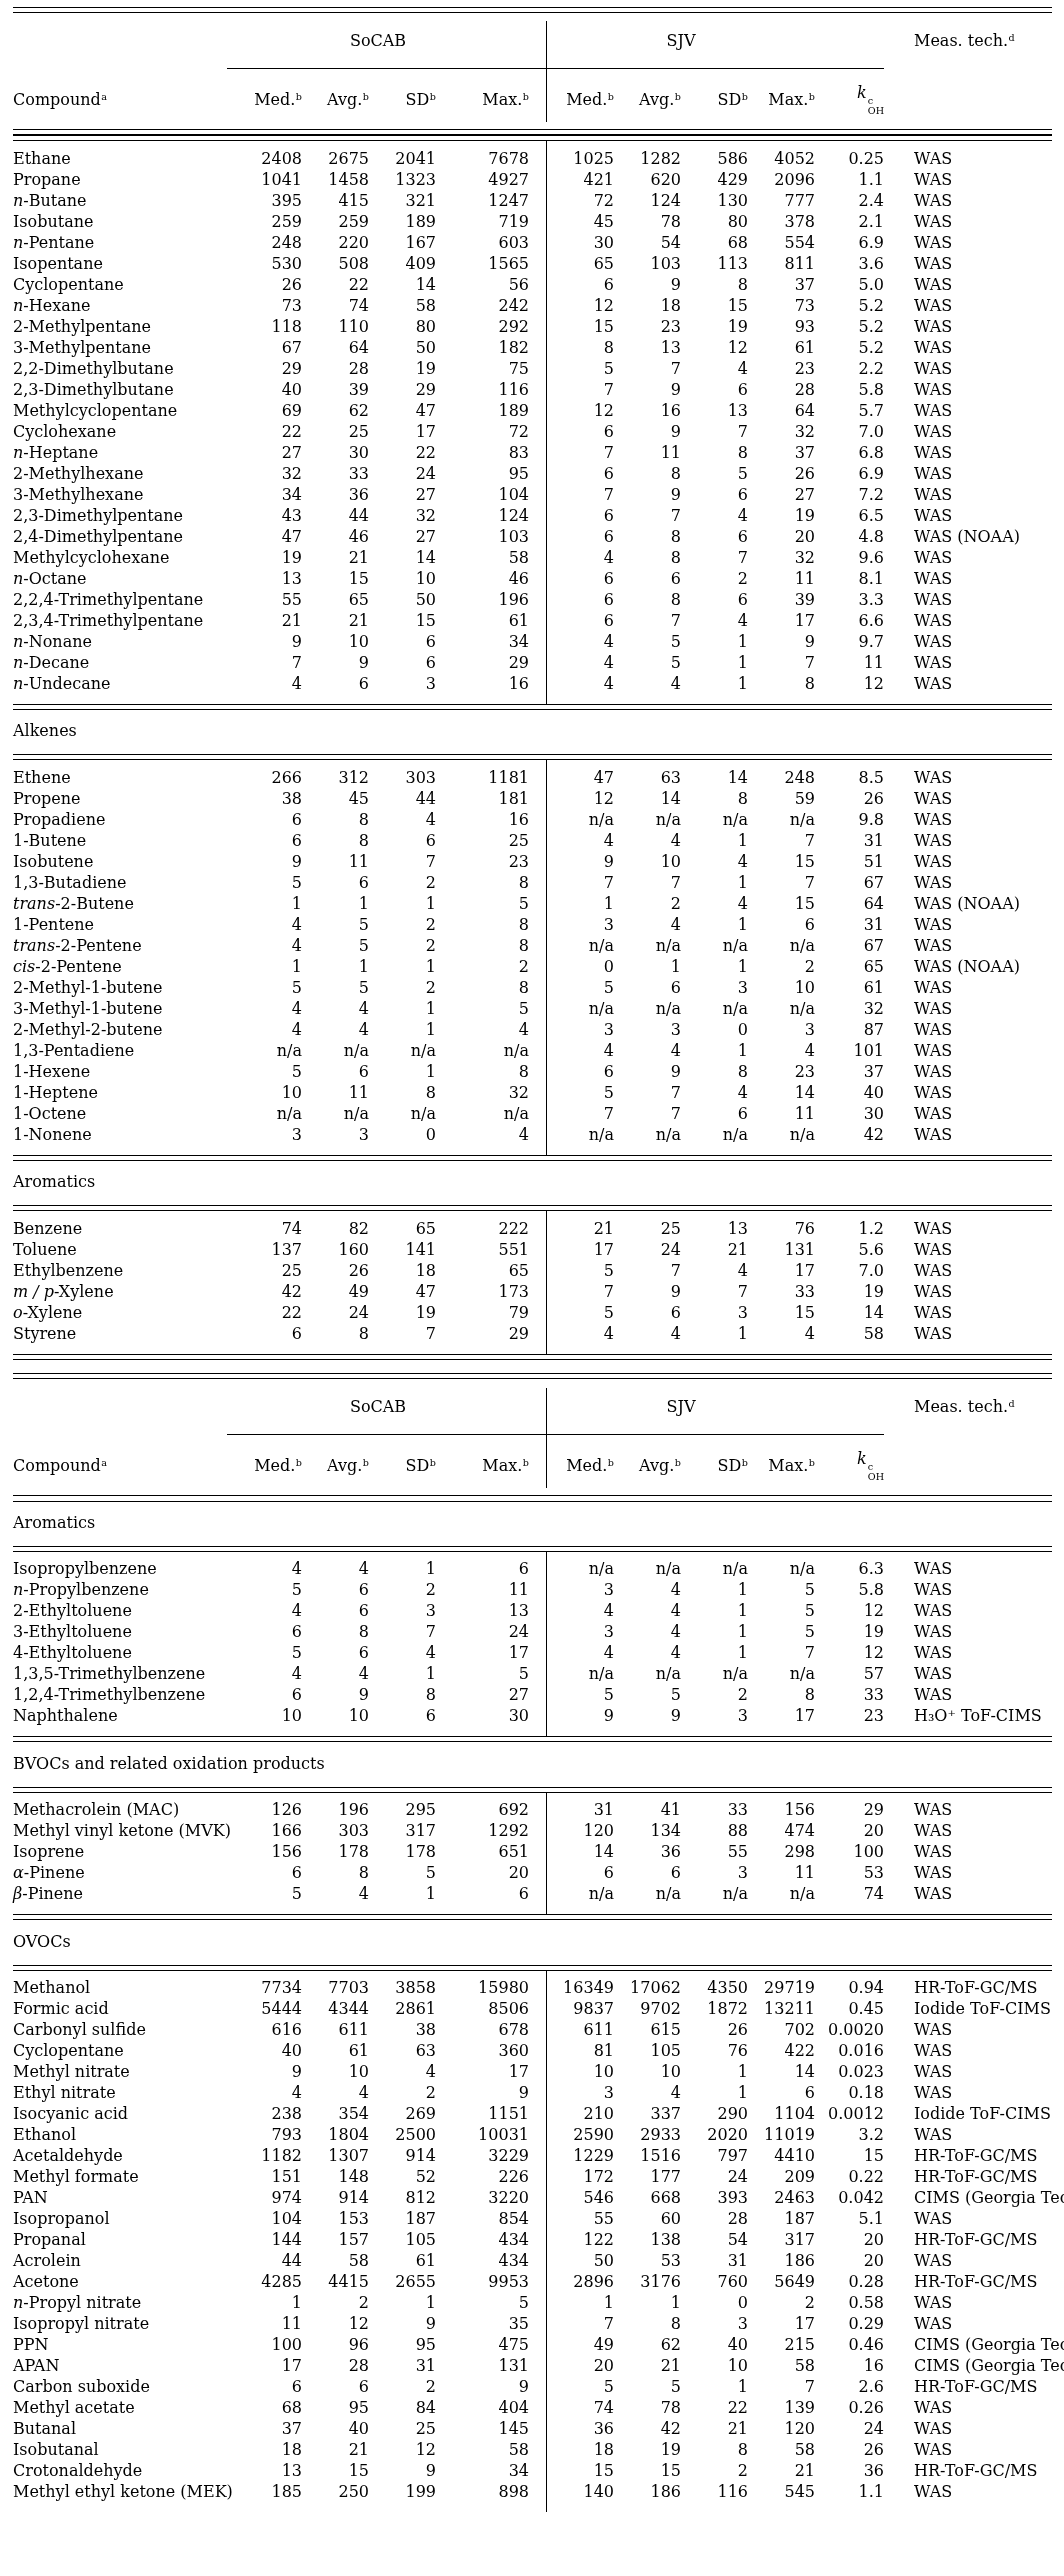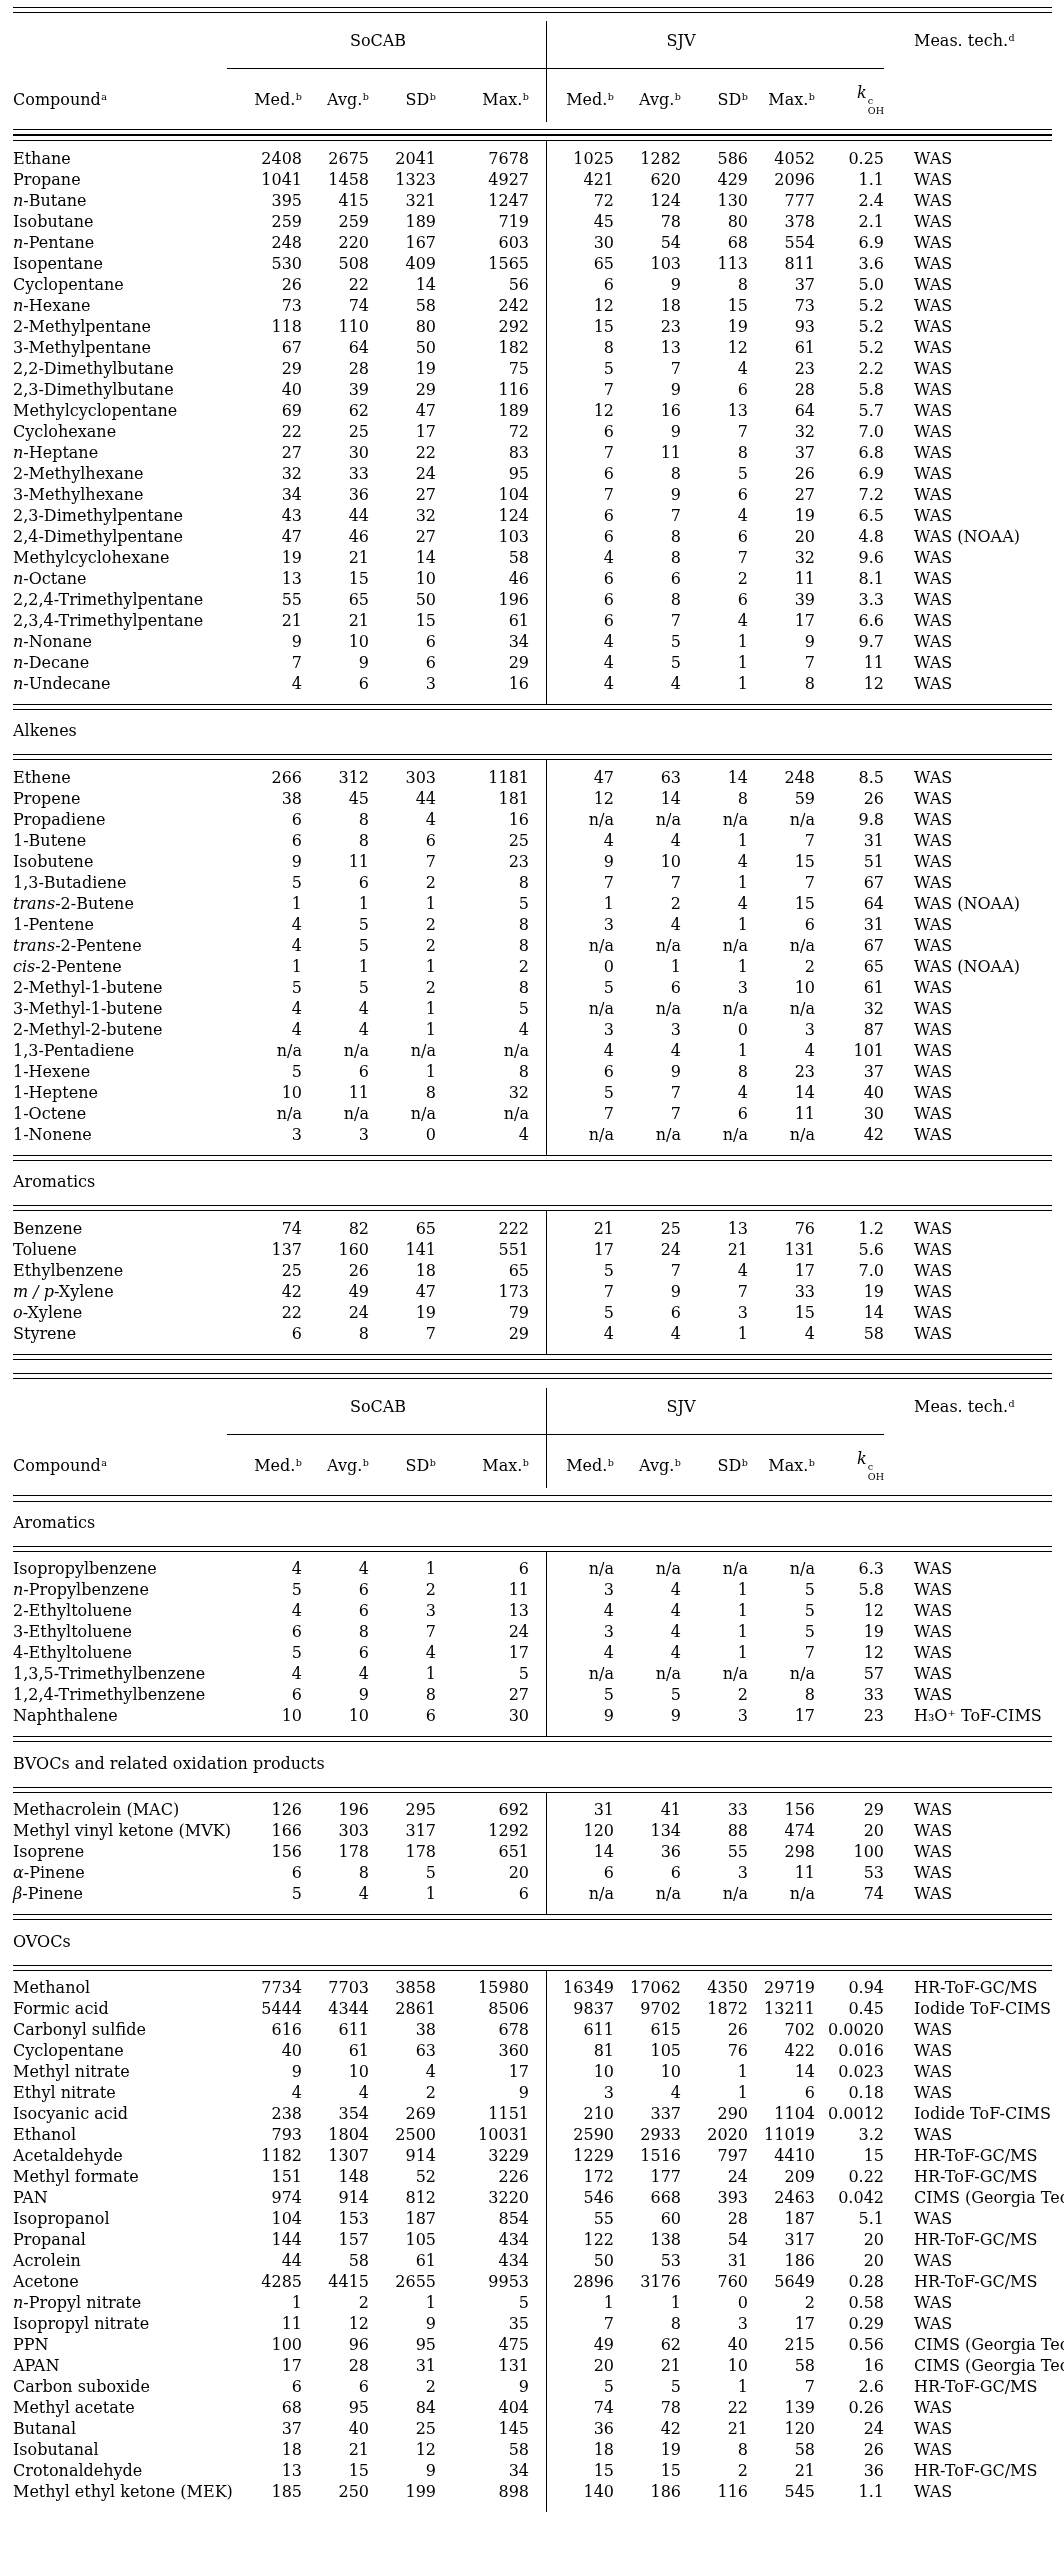--- a/index.html
+++ b/index.html
@@ -1244,21 +1244,21 @@
     <span class="c-cmp"><span>PPN</span></span>
     <span class="c-num">100</span>
     <span class="c-num">96</span>
     <span class="c-num">95</span>
     <span class="c-num">475</span>
     <span></span>
     <span class="c-num">49</span>
     <span class="c-num">62</span>
     <span class="c-num">40</span>
     <span class="c-num">215</span>
-    <span class="c-num">0.56</span>
+    <span class="c-num">0.46</span>
     <span class="c-tech">CIMS (Georgia Tech)</span>
   </div>
       <div class="grid row">
     <span class="c-cmp"><span>APAN</span></span>
     <span class="c-num">17</span>
     <span class="c-num">28</span>
     <span class="c-num">31</span>
     <span class="c-num">131</span>
     <span></span>
     <span class="c-num">20</span>

